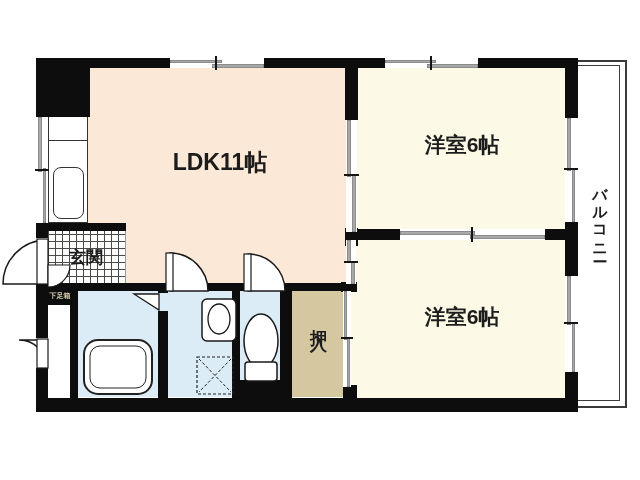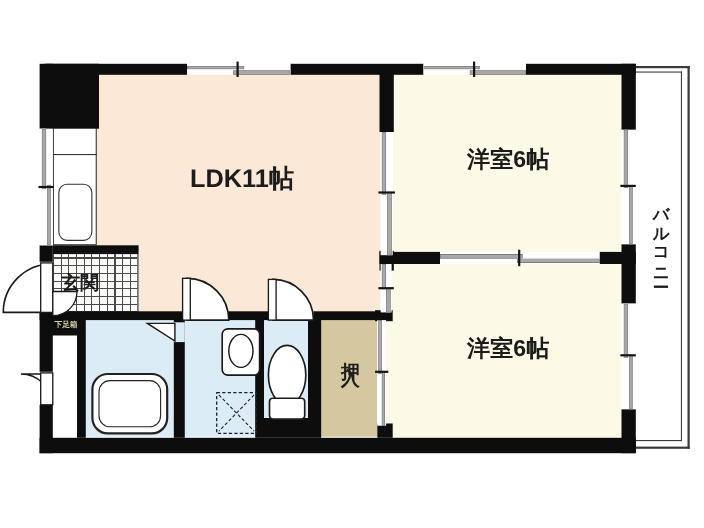--- a/index.html
+++ b/index.html
@@ -149,17 +149,17 @@
     <line x1="199" y1="359" x2="231" y2="392" stroke="#222" stroke-width="1" stroke-dasharray="3,2"></line>
     <line x1="231" y1="359" x2="199" y2="392" stroke="#222" stroke-width="1" stroke-dasharray="3,2"></line>
 
     <ellipse cx="261" cy="341" rx="17" ry="27" fill="#ffffff" stroke="#1a1a1a" stroke-width="1.5"></ellipse>
     <rect x="245" y="362" width="32" height="19" rx="3" fill="#ffffff" stroke="#1a1a1a" stroke-width="1.5"></rect>
   </svg>
 
   <div class="label" style="left:150px;top:147px;width:140px;text-align:center;font-size:23px;">LDK11帖</div>
   <div class="label" style="left:392px;top:131px;width:140px;text-align:center;font-size:21px;">洋室6帖</div>
   <div class="label" style="left:392px;top:303px;width:140px;text-align:center;font-size:21px;">洋室6帖</div>
-  <div class="label" style="left:56px;top:246px;width:60px;text-align:left;font-size:17px;">玄関</div>
+  <div class="label" style="left:56px;top:246px;width:60px;text-align:center;font-size:17px;">玄関</div>
   <div class="label vtext" style="left:307px;top:316px;height:66px;font-size:17px;letter-spacing:5px;">押入</div>
   <div class="label vtext" style="left:590px;top:177px;height:120px;font-size:15px;font-weight:bold;letter-spacing:2px;">バルコニー</div>
 
 </div>
 
 </body></html>

